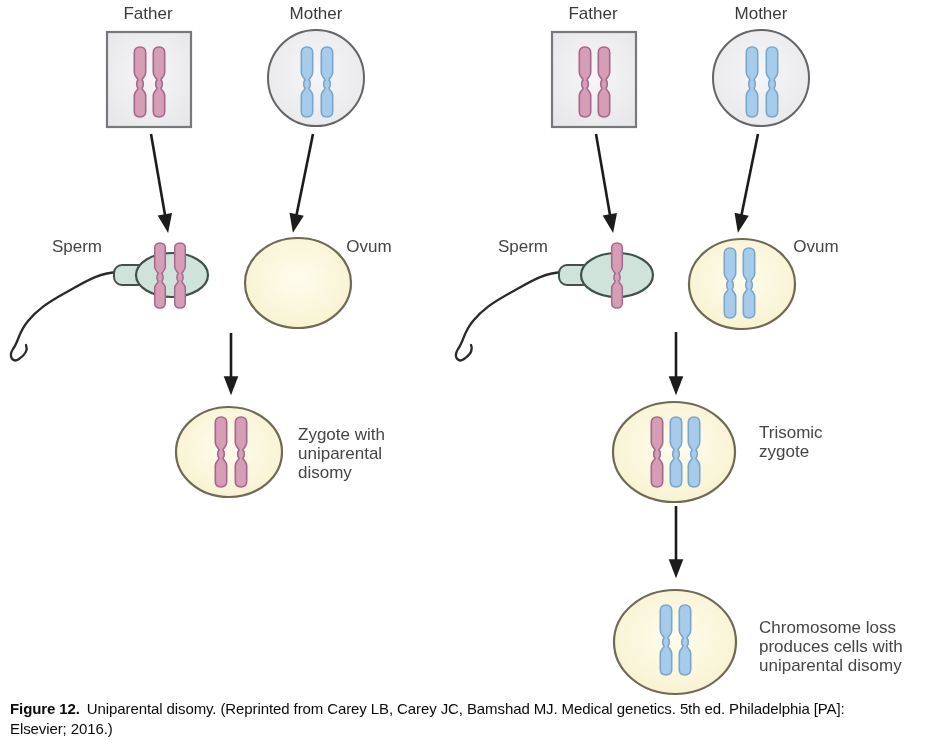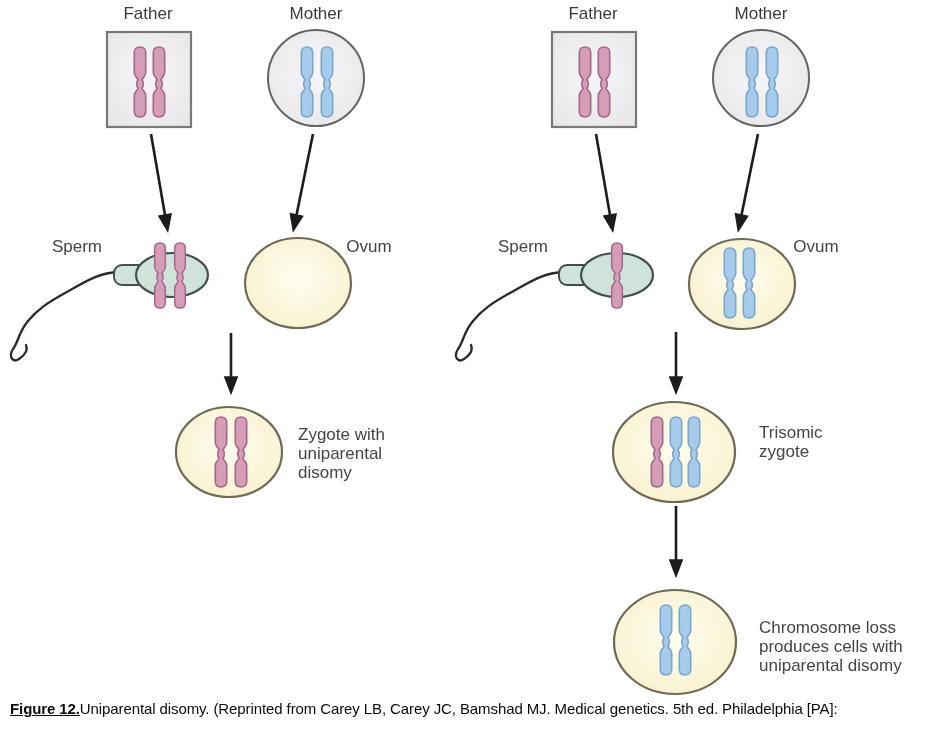--- a/index.html
+++ b/index.html
@@ -13,21 +13,21 @@
   .father-box{fill:url(#gGray);stroke:#77787b;stroke-width:2.2;}
   .mother-circle{fill:url(#gGray);stroke:#646568;stroke-width:2;}
   .egg{fill:url(#gYellow);stroke:#6e6a55;stroke-width:2.2;}
   .sperm-head{fill:#cfe3da;stroke:#40514b;stroke-width:2.2;}
   .sperm-neck{fill:#cfe3da;stroke:#40514b;stroke-width:2;}
   .tail{fill:none;stroke:#2a2a2a;stroke-width:2.3;stroke-linecap:round;}
   .arrow{stroke:#1c1c1c;stroke-width:2.6;}
   .caption{position:absolute;left:10px;top:699px;width:935px;
            font-size:15px;line-height:20px;color:#0b0b0b;letter-spacing:-0.1px;}
   .caption .l1{white-space:nowrap;}
-  .caption b{text-decoration:underline;}
+  .caption b{margin-right:7px;}
 </style>
 </head>
 <body>
 
 <div class="stage">
 <svg width="950" height="700" viewBox="0 0 950 700">
   <defs>
     <radialGradient id="gGray" cx="50%" cy="45%" r="68%">
       <stop offset="0" stop-color="#f6f6f8"></stop>
       <stop offset="1" stop-color="#e7e7ea"></stop>
@@ -143,13 +143,14 @@
       <tspan x="759">Chromosome loss</tspan>
       <tspan x="759" dy="19">produces cells with</tspan>
       <tspan x="759" dy="19">uniparental disomy</tspan>
     </text>
   </g>
 </svg>
 </div>
 
 <div class="caption">
   <div class="l1"><b>Figure 12.</b><span>Uniparental disomy. (Reprinted from Carey LB, Carey JC, Bamshad MJ. Medical genetics. 5th ed. Philadelphia [PA]:</span></div>
+  <div><span>Elsevier; 2016.)</span></div>
 </div>
 
 </body></html>

